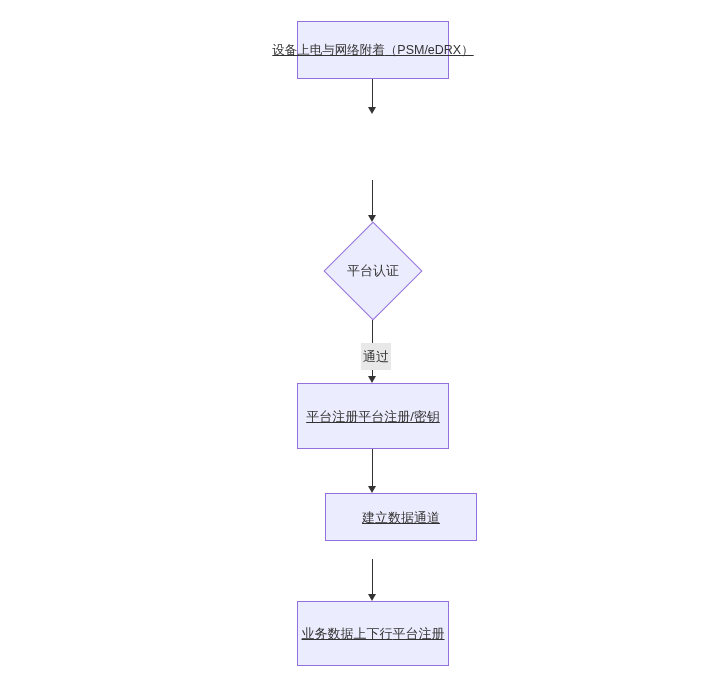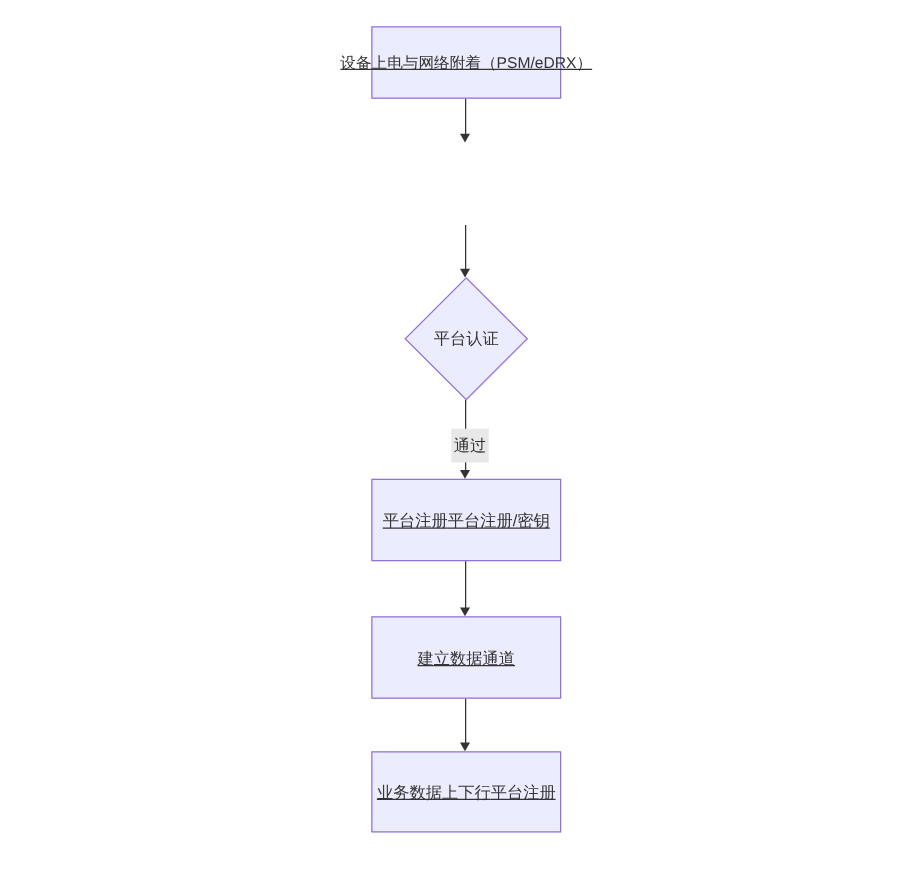--- a/index.html
+++ b/index.html
@@ -29,21 +29,21 @@
     justify-content: center;
     text-align: center;
     font-size: 13px;
     line-height: 21px;
     text-decoration: underline;
   }
   .node .line { white-space: nowrap; }
   .node-a { top: 21px;  height: 58px; font-size: 12.5px; }
   .node-b { top: 114px; height: 66px; }
   .node-d { top: 383px; height: 66px; }
-  .node-e { top: 493px; height: 66px; }
+  .node-e { top: 493px; height: 48px; margin-left: 28px; }
   .node-f { top: 601px; height: 65px; }
 
   .diamond-wrap {
     position: absolute;
     left: 323px;
     top: 221px;
     width: 100px;
     height: 100px;
   }
   .diamond-shape {

